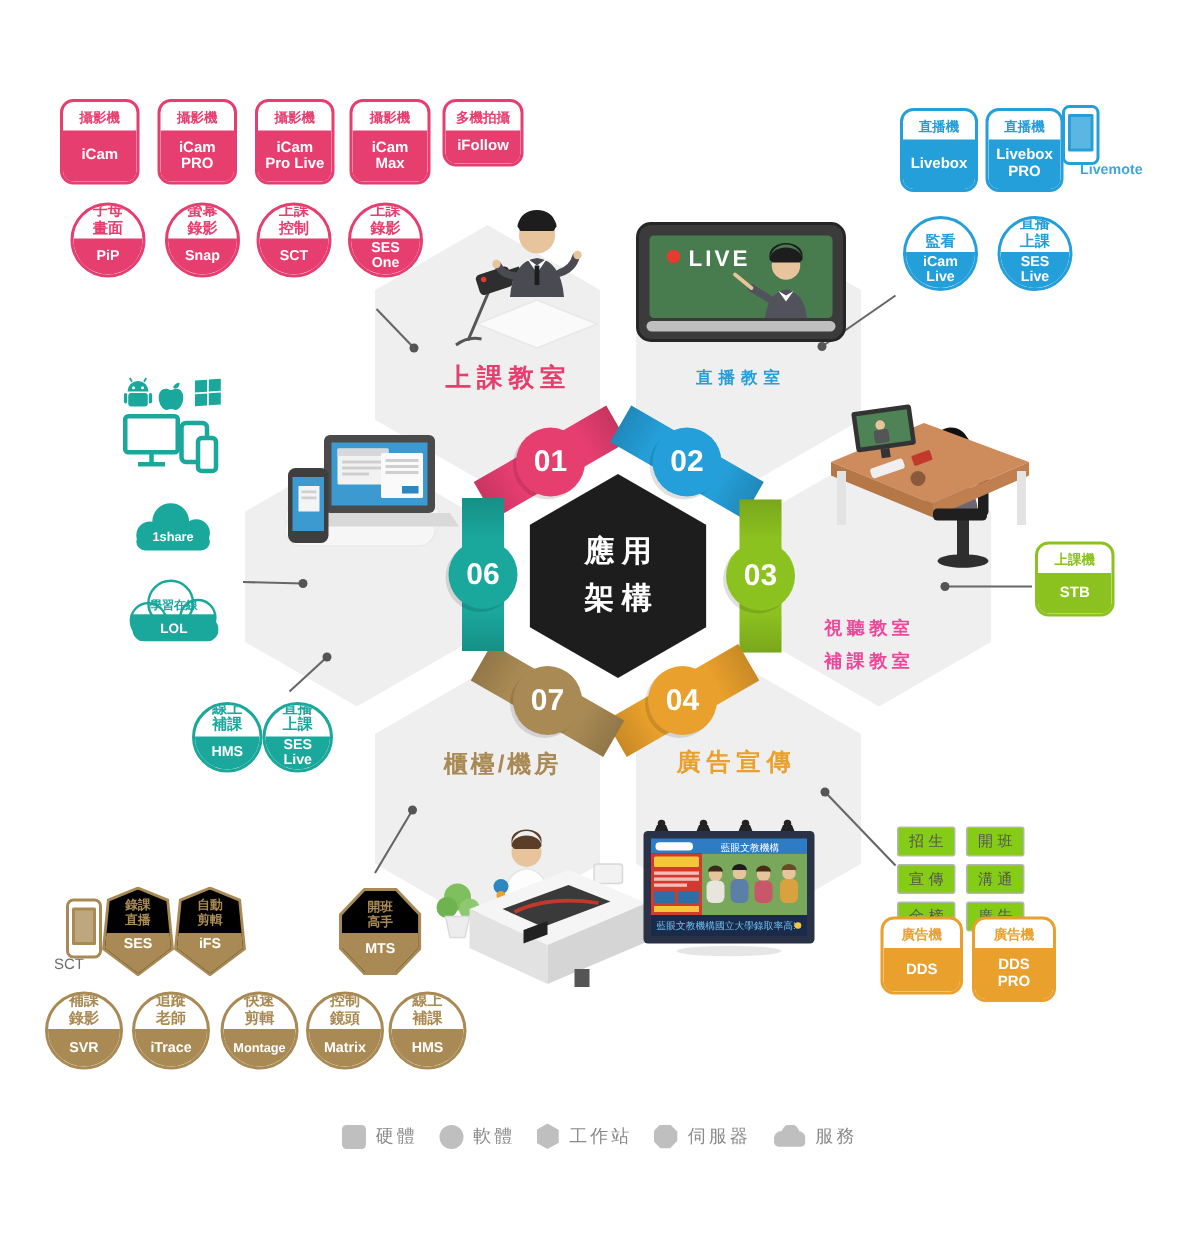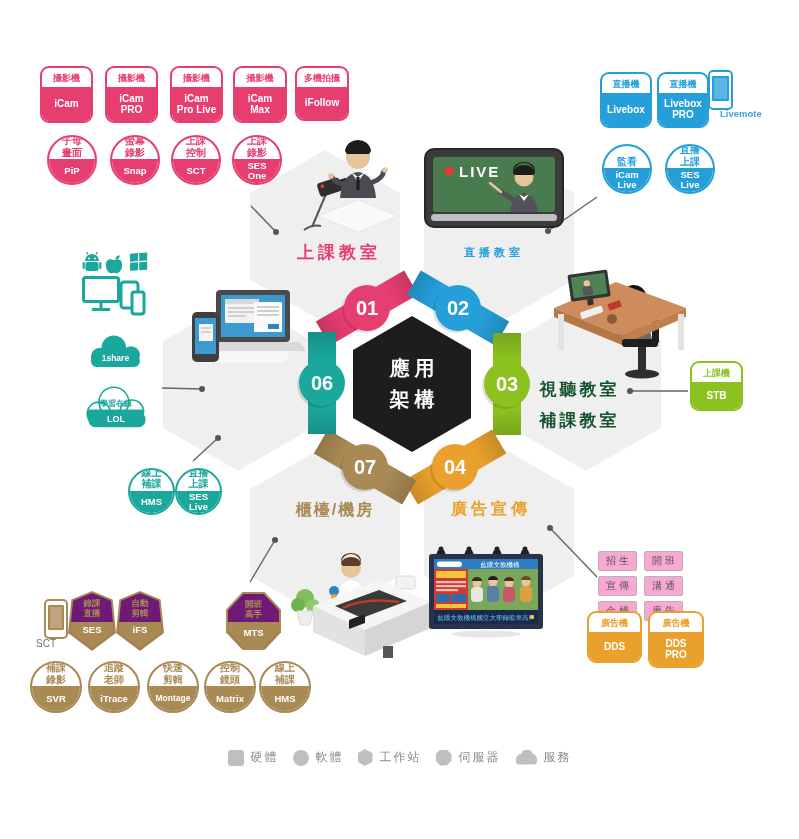--- a/index.html
+++ b/index.html
@@ -31,38 +31,38 @@
   
   .bc{position:absolute;border:2px solid var(--c);border-radius:50%;background:#fff;overflow:hidden;
       display:flex;flex-direction:column;text-align:center;box-sizing:border-box;z-index:4;}
   .bc-t{height:46%;color:var(--c);font-size:10px;font-weight:bold;line-height:1.15;white-space:pre-line;
         display:flex;align-items:flex-end;justify-content:center;padding-bottom:1px;}
   .bc-b{background:var(--c);color:#fff;font-size:9.5px;font-weight:bold;flex:1;display:flex;
         align-items:center;justify-content:center;line-height:1.05;white-space:pre-line;}
   
   .poly{position:absolute;z-index:4;}
   .poly-outer{position:absolute;inset:0;background:var(--c);}
-  .poly-inner{position:absolute;inset:2px;background:#701a75;}
+  .poly-inner{position:absolute;inset:2px;background:#000000;}
   .hexa .poly-outer,.hexa .poly-inner{clip-path:polygon(50% 0,93% 14%,100% 70%,50% 100%,0 70%,7% 14%);}
   .octa .poly-outer,.octa .poly-inner{clip-path:polygon(30% 0,70% 0,100% 30%,100% 70%,70% 100%,30% 100%,0 70%,0 30%);}
   .poly-fill{position:absolute;left:0;right:0;bottom:0;height:48%;background:var(--c);}
   .poly-t{position:absolute;top:6px;left:0;right:0;text-align:center;color:var(--c);
         font-size:8.5px;font-weight:bold;line-height:1.15;white-space:pre-line;}
   .poly-b{position:absolute;left:0;right:0;text-align:center;color:#fff;font-size:9.5px;
         font-weight:bold;line-height:1.05;white-space:pre-line;}
   .hexa .poly-b{bottom:14px;}
   .octa .poly-b{bottom:10px;}
   
   .phone{position:absolute;border:2.5px solid var(--c);border-radius:5px;background:#fff;
         box-sizing:border-box;z-index:5;}
   .phone .scr{position:absolute;left:2px;right:2px;top:4px;bottom:7px;background:var(--c);border-radius:1px;}
   .phone .scr:after{content:"";position:absolute;inset:2px;background:#fff;opacity:.25;}
   
   .tags{position:absolute;left:598px;top:551px;display:grid;grid-template-columns:auto auto;gap:5px 7px;z-index:4;}
-  .tag{border:1px solid #B5B5B5;background:#f9a8d4;color:#555;font-size:10px;letter-spacing:3px;
+  .tag{border:1px solid #B5B5B5;background:#84cc16;color:#555;font-size:10px;letter-spacing:3px;
         padding:2px 4px 2px 7px;text-align:left;border-radius:2px;}
   .legend{position:absolute;left:0;right:0;top:749px;display:flex;justify-content:center;
         align-items:center;gap:14px;}
   .lg{display:flex;align-items:center;gap:7px;color:#8A8A8A;font-size:12px;letter-spacing:2px;}
   .lg-ic{background:#BFBFBF;display:inline-block;}
   .lg-sq{width:16px;height:16px;border-radius:3px;}
   .lg-ci{width:16px;height:16px;border-radius:50%;}
   .lg-hx{width:15px;height:17px;clip-path:polygon(50% 0,100% 25%,100% 75%,50% 100%,0 75%,0 25%);}
   .lg-oc{width:16px;height:16px;clip-path:polygon(30% 0,70% 0,100% 30%,100% 70%,70% 100%,30% 100%,0 70%,0 30%);}
   .abs{position:absolute;}
@@ -128,21 +128,21 @@
     </div>
   <div class="num" style="--c:#A98A54;left:365px;top:467px">
       <span>07</span>
     </div>
   <div class="num" style="--c:#1AA79C;left:322px;top:383px">
       <span>06</span>
     </div>
 
   <div class="sect" style="left:337px;top:252px;color:#E73E70;font-size:17px;letter-spacing:4px;text-indent:4px">上課教室</div>
   <div class="sect" style="left:492px;top:252px;color:#259FD9;font-size:11px;letter-spacing:4px;text-indent:4px">直播教室</div>
-  <div class="sect" style="left:578px;top:406px;color:#14532d;font-size:17px;letter-spacing:3px;line-height:1.8;text-indent:3px">視聽教室
+  <div class="sect" style="left:578px;top:430px;color:#ec4899;font-size:12px;letter-spacing:3px;line-height:1.8;text-indent:3px">視聽教室
 補課教室</div>
   <div class="sect" style="left:489px;top:509px;color:#E9A02C;font-size:16px;letter-spacing:4px;text-indent:4px">廣告宣傳</div>
   <div class="sect" style="left:334px;top:510px;color:#A98A54;font-size:16px;letter-spacing:2px;text-indent:2px">櫃檯/機房</div>
 
   <div class="bb" style="--c:#E73E70;left:40px;top:66px;width:53px;height:57px">
     <div class="bb-t">攝影機</div>
     <div class="bb-b">iCam</div>
   </div>
   <div class="bb" style="--c:#E73E70;left:105px;top:66px;width:53px;height:57px">
     <div class="bb-t">攝影機</div>
@@ -152,21 +152,21 @@
   <div class="bb" style="--c:#E73E70;left:170px;top:66px;width:53px;height:57px">
     <div class="bb-t">攝影機</div>
     <div class="bb-b">iCam
 Pro Live</div>
   </div>
   <div class="bb" style="--c:#E73E70;left:233px;top:66px;width:54px;height:57px">
     <div class="bb-t">攝影機</div>
     <div class="bb-b">iCam
 Max</div>
   </div>
-  <div class="bb" style="--c:#E73E70;left:295px;top:66px;width:54px;height:55px">
+  <div class="bb" style="--c:#E73E70;left:295px;top:66px;width:54px;height:45px">
     <div class="bb-t">多機拍攝</div>
     <div class="bb-b">iFollow</div>
   </div>
 
   <div class="bc" style="--c:#E73E70;left:47px;top:135px;width:50px;height:50px">
     <div class="bc-t">子母
 畫面</div>
     <div class="bc-b">PiP</div>
   </div>
   <div class="bc" style="--c:#E73E70;left:110px;top:135px;width:50px;height:50px">

